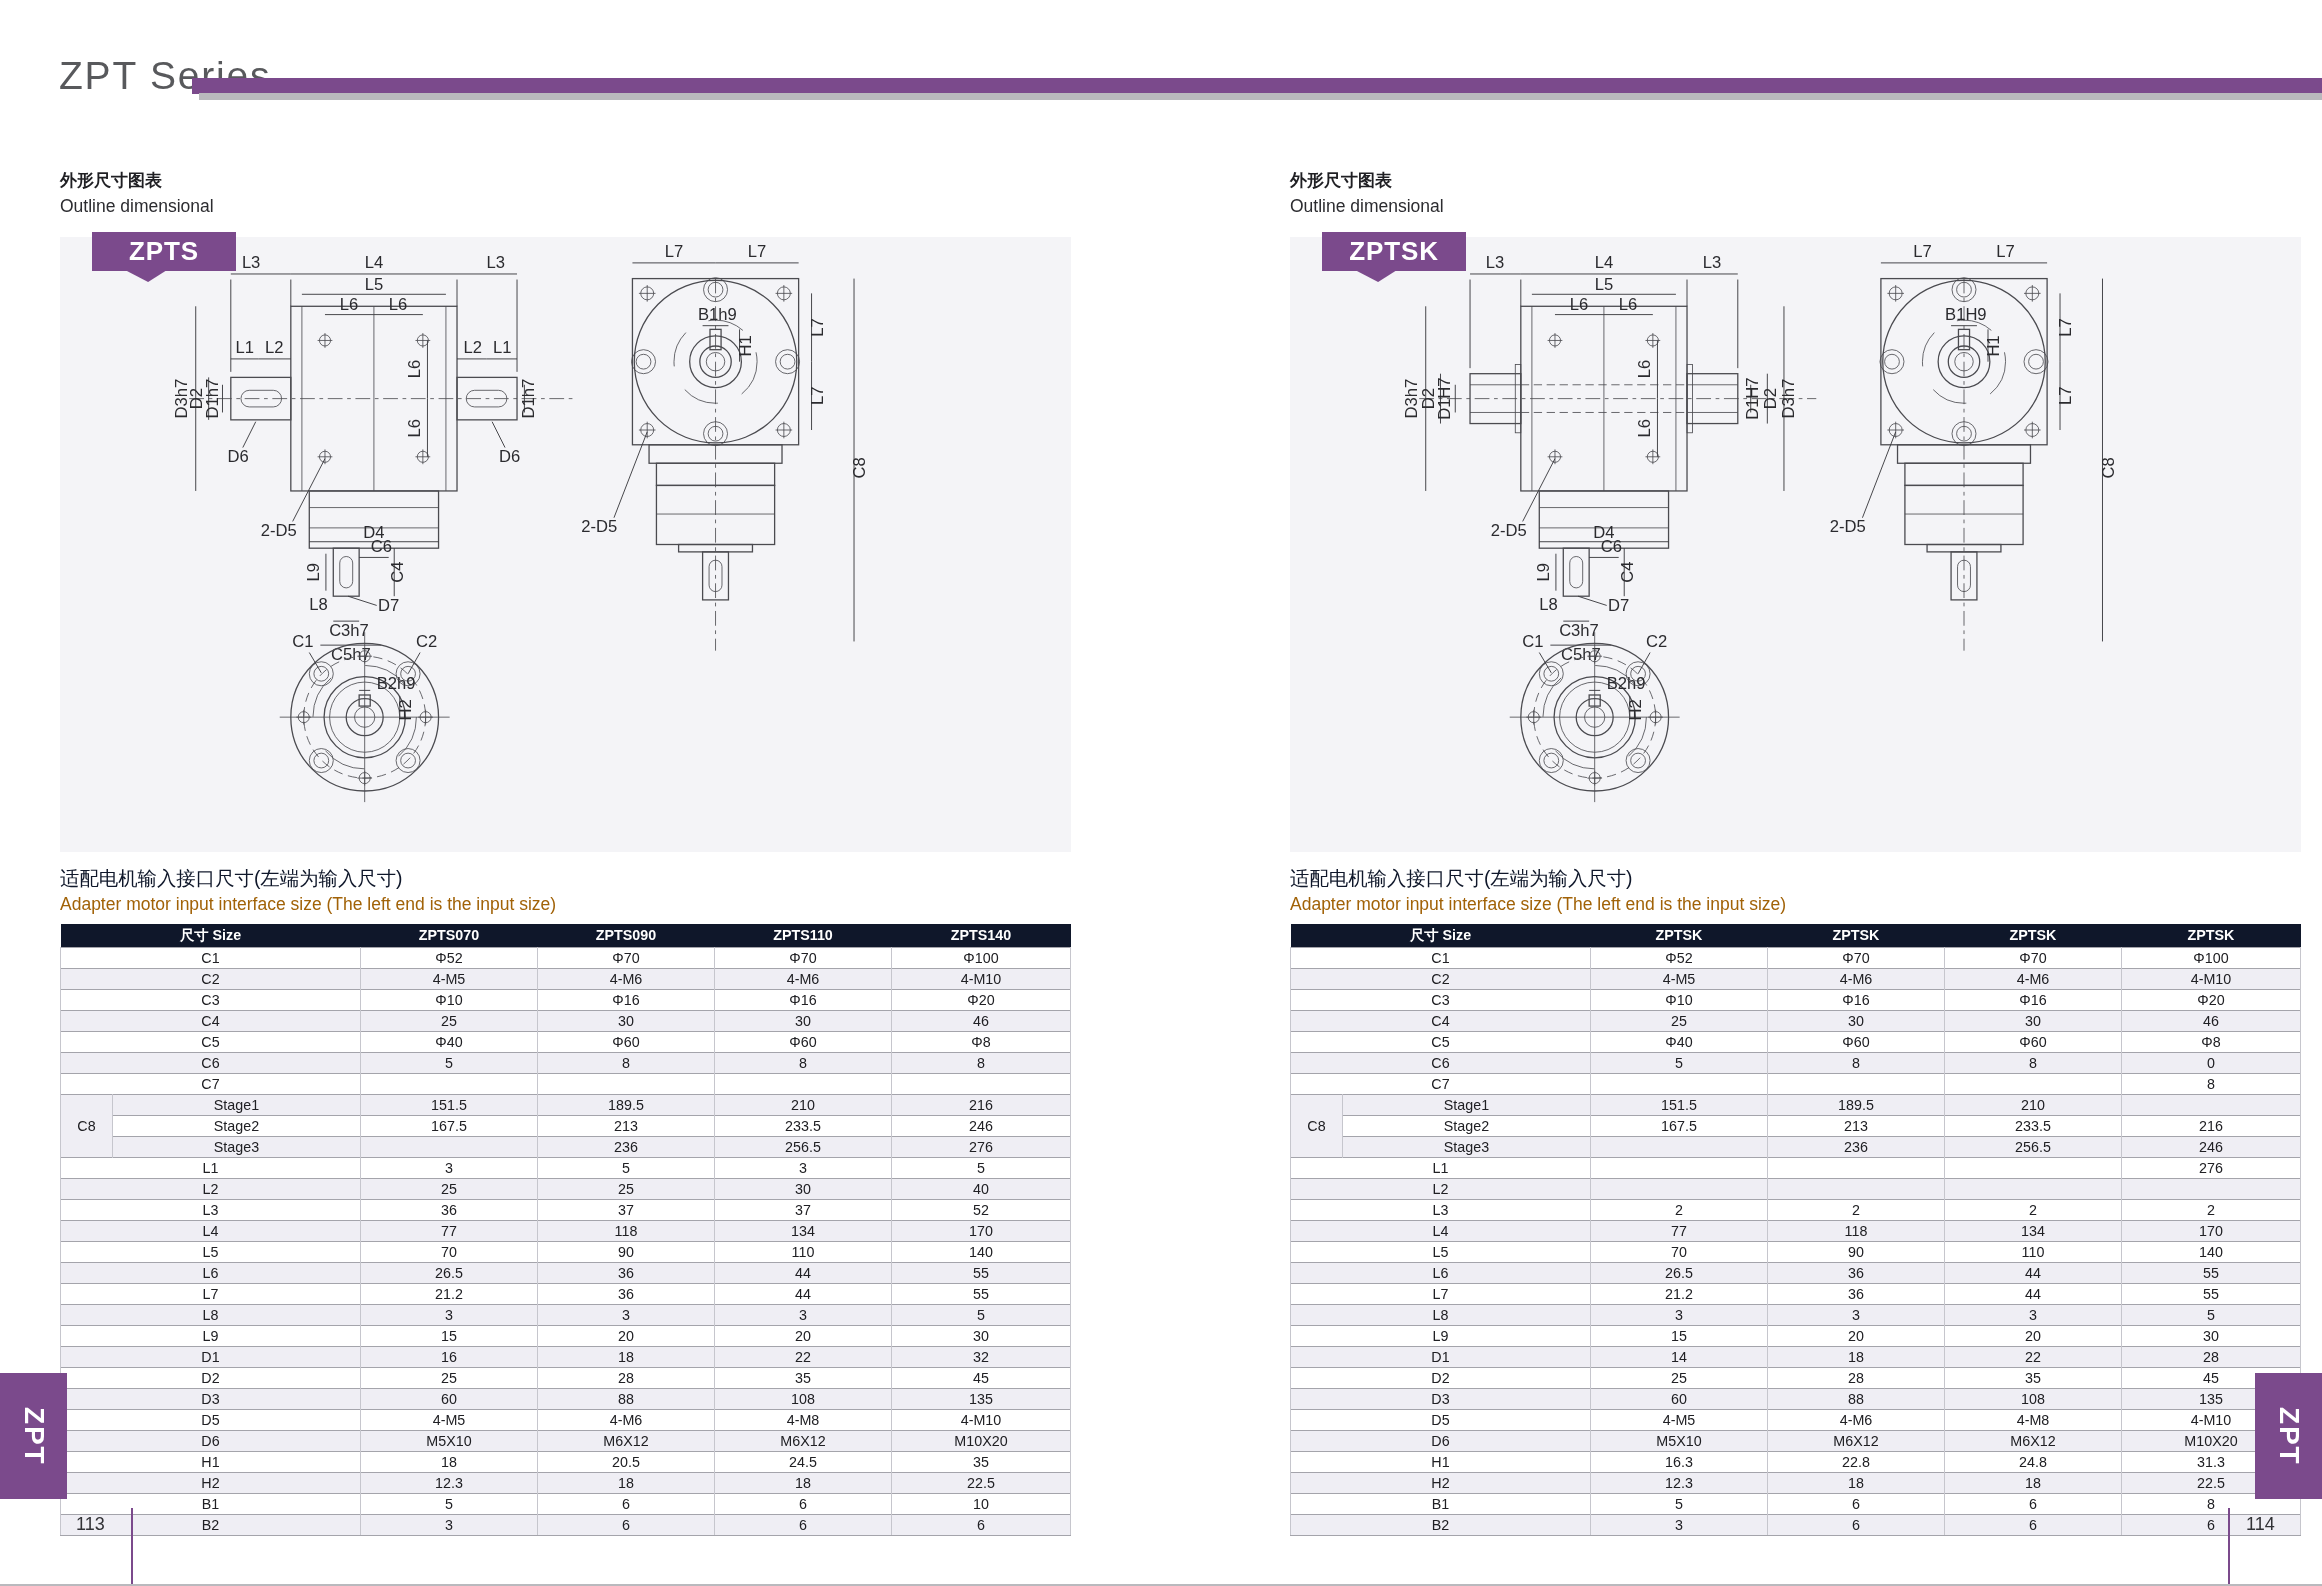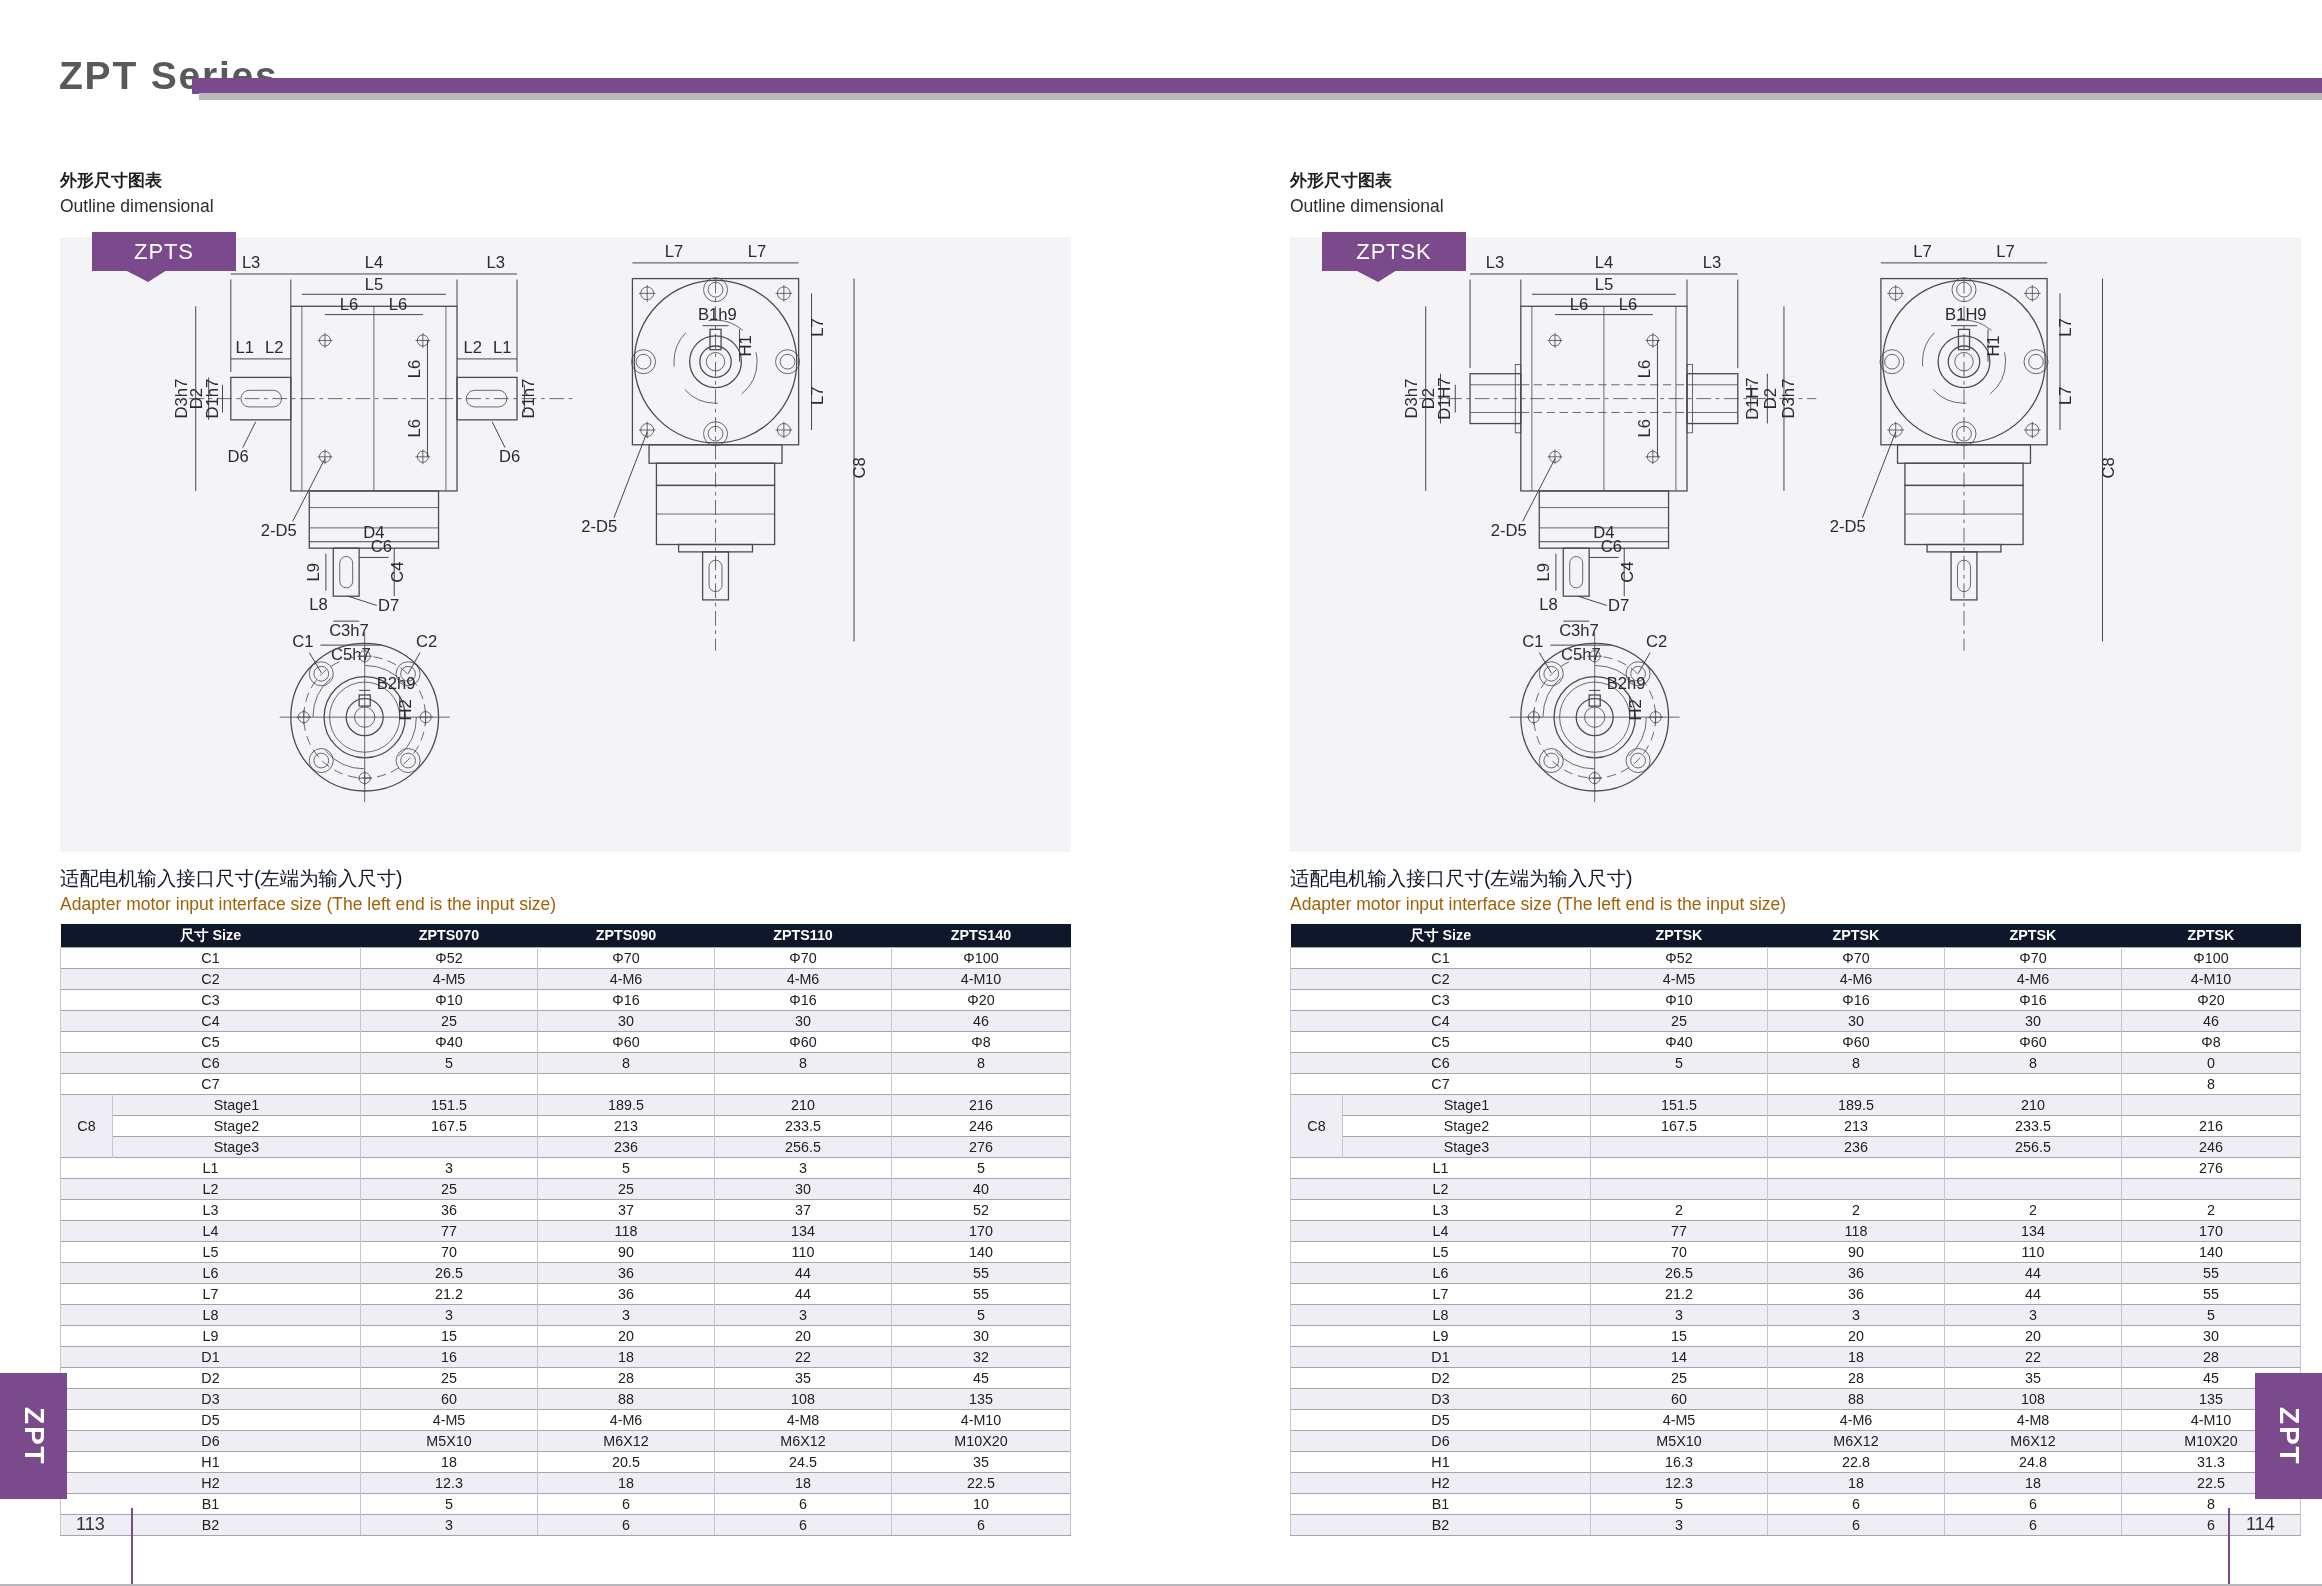--- a/index.html
+++ b/index.html
@@ -1,30 +1,30 @@
 <!DOCTYPE html>
 <html style="font-size:14.8px"><head>
 <meta charset="utf-8">
 <style>
   html,body{margin:0;padding:0;background:#ffffff;}
   .canvas{position:relative;width:2322px;height:1587px;background:#fff;font-family:"Liberation Sans",sans-serif;overflow:hidden;}
 
-  .title{position:absolute;left:59px;top:54px;font-size:39px;font-weight:bold;color:#58595c;letter-spacing:1.8px;}
+  .title{position:absolute;left:59px;top:54px;font-size:39px;font-weight:normal;color:#58595c;letter-spacing:1.8px;}
   .bar-purple{position:absolute;left:192px;top:78px;right:0;height:15.7px;background:#7b4a8c;}
   .bar-gray{position:absolute;left:199px;top:93px;right:0;height:7.4px;background:#b9b9bd;}
 
   .page{position:absolute;top:169px;width:1011px;}
   .page.pleft{left:60px;}
   .page.pright{left:1290px;}
   .sec-zh{font-size:17px;font-weight:bold;color:#1f1f23;}
   .sec-en{font-size:17.5px;color:#2c2c30;margin-top:3.7px;}
 
   .panel{position:relative;margin-top:20px;width:1011px;height:615px;background:#f4f4f7;}
   .panel-tab{position:absolute;left:32px;top:-4.6px;width:144px;height:39px;background:#7b4a8c;color:#fff;
-             font-weight:normal;font-size:22px;display:flex;align-items:center;justify-content:center;letter-spacing:0.9px;}
+             font-weight:bold;font-size:26px;display:flex;align-items:center;justify-content:center;letter-spacing:0.9px;}
   .panel-tab .tail{position:absolute;left:33px;bottom:-11px;width:42px;height:12px;background:#7b4a8c;
              clip-path:polygon(0 0,100% 0,55% 100%);}
 
   .cap-zh{margin-top:13px;font-size:19.4px;color:#0f172a;}
   .cap-en{font-size:17.5px;color:#a16207;margin-top:2.8px;}
 
   table.dim{margin-top:8.3px;border-collapse:collapse;table-layout:fixed;width:1011px;}
   table.dim th{background:#0f172a;color:#fff;font-size:14.3px;font-weight:bold;height:23px;padding:0;border:0;}
   table.dim td{height:20px;padding:0;text-align:center;font-size:14.3px;color:#202024;
                border-top:1.8px solid #a4a4ab;border-left:0.9px solid #c6c6cd;border-right:0.9px solid #c6c6cd;}

